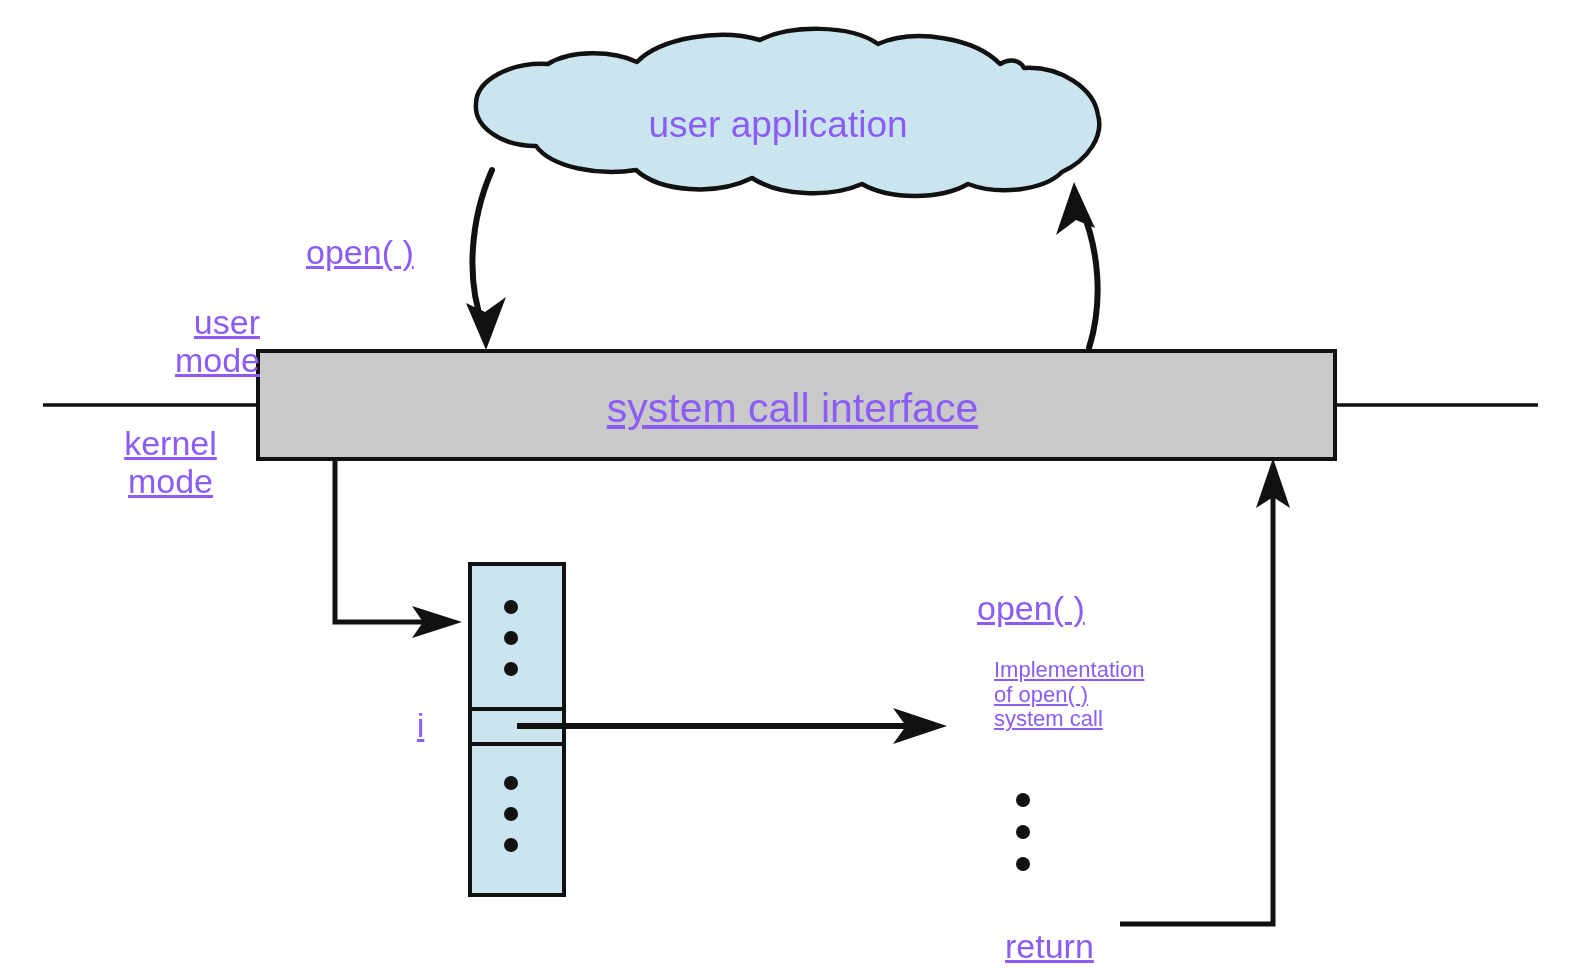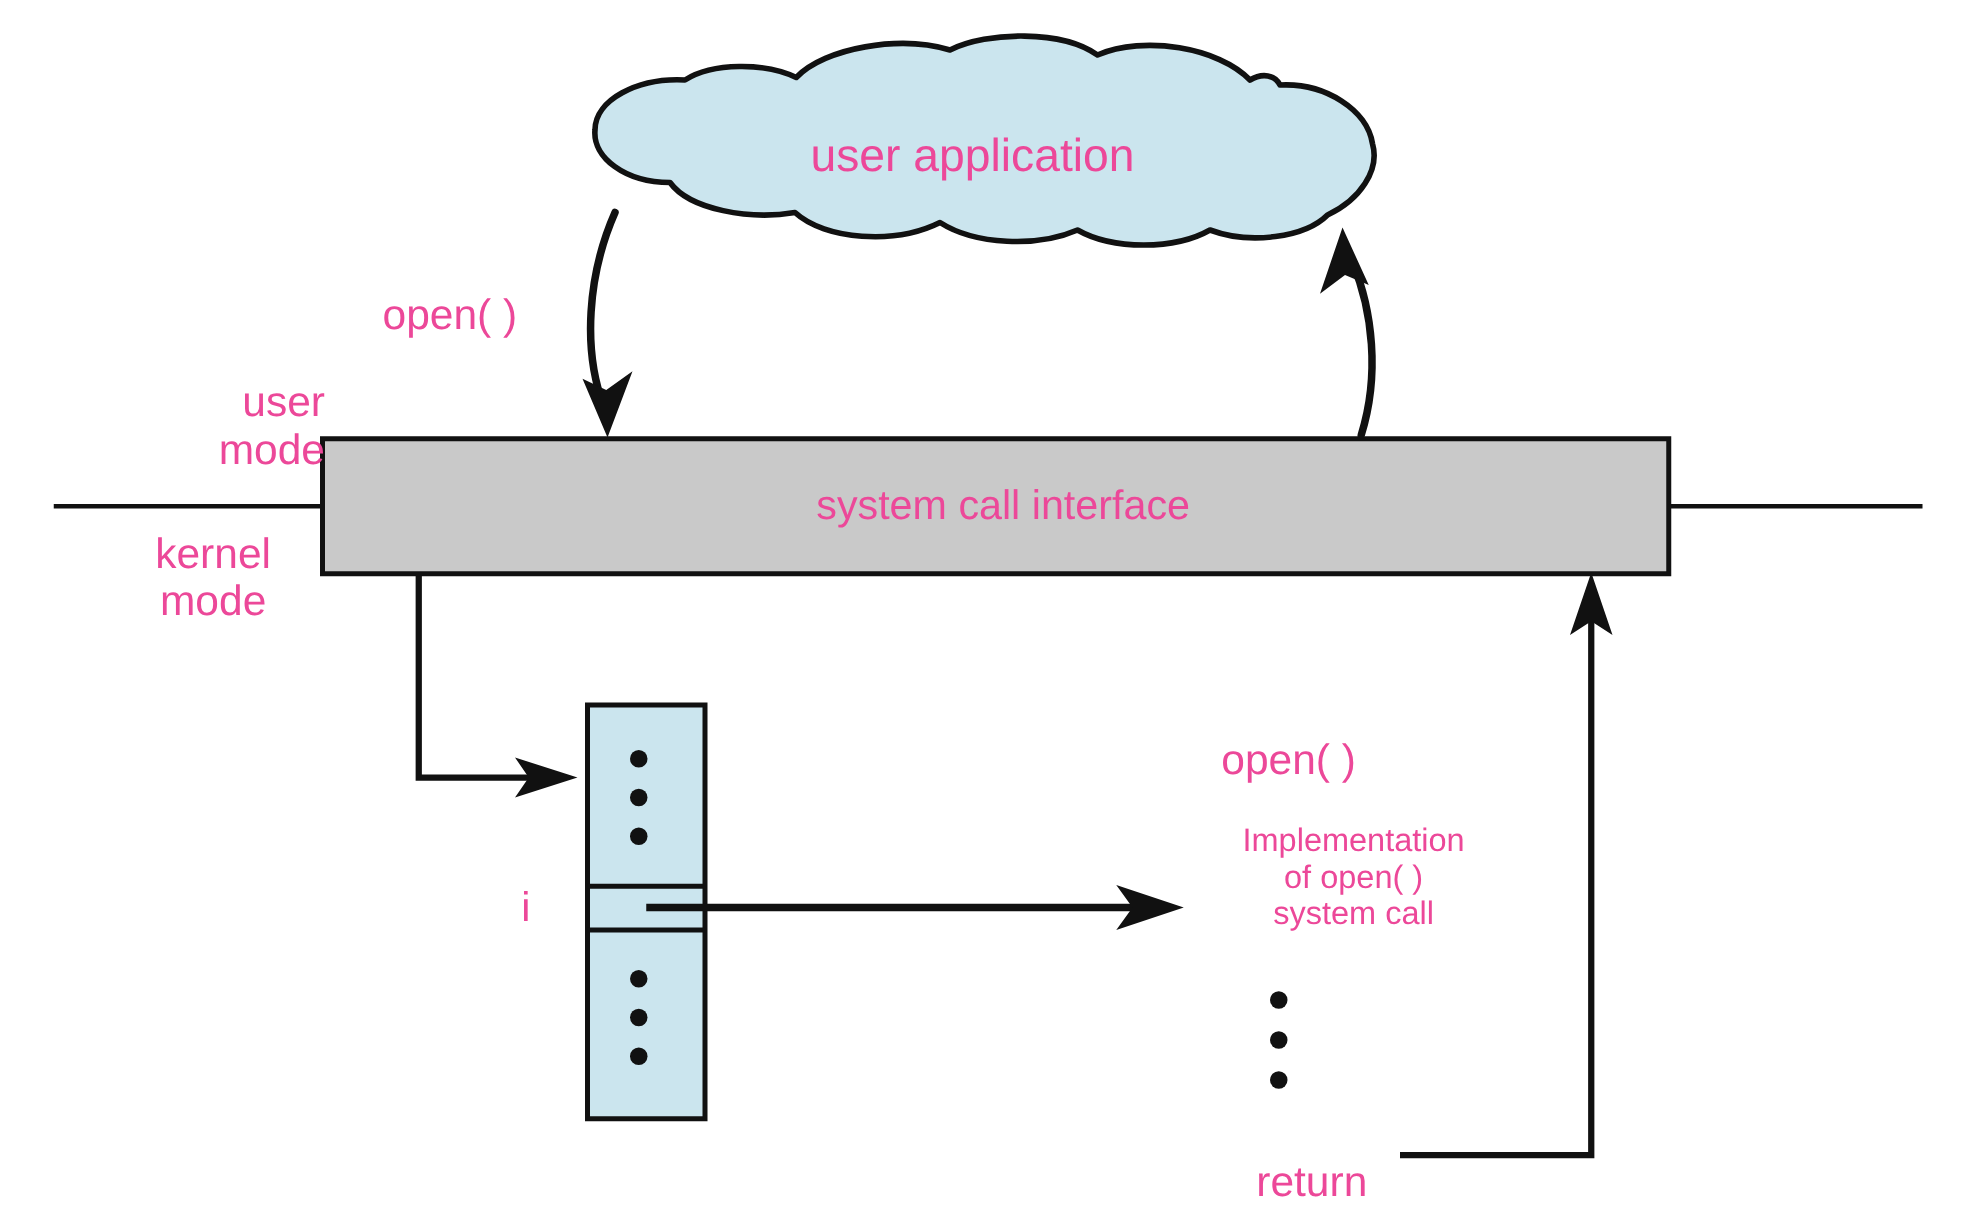--- a/index.html
+++ b/index.html
@@ -19,42 +19,43 @@
   }
   #canvas svg.layer {
     position: absolute;
     left: 0;
     top: 0;
     width: 1582px;
     height: 980px;
   }
   .lbl {
     position: absolute;
-    color: #ec4899;
+    color: #8b5cf6;
     font-family: "Liberation Sans", sans-serif;
     white-space: pre;
     line-height: 1.12;
+    text-decoration: underline;
   }
   .cloud-label {
     left: 0;
     top: 104px;
     width: 1582px;
     text-align: center;
     font-size: 37px;
   }
   .cloud-label-inner {
     display: inline-block;
     transform: translateX(-13px);
   }
   .bar-label {
-    left: 264px;
+    left: 254px;
     top: 386px;
     width: 1077px;
     text-align: center;
-    font-size: 33px;
+    font-size: 41px;
   }
   .usermode-label {
     left: 100px;
     top: 303px;
     width: 160px;
     text-align: right;
     font-size: 34px;
   }
   .kernelmode-label {
     left: 83px;
@@ -74,22 +75,21 @@
     font-size: 33px;
   }
   .impl-open-label {
     left: 977px;
     top: 589px;
     font-size: 34px;
   }
   .impl-body-label {
     left: 994px;
     top: 658px;
-    font-size: 26px;
-    text-align: center;
+    font-size: 22px;
   }
   .return-label {
     left: 1005px;
     top: 904px;
     font-size: 34px;
     margin-top: 23px;
   }
 </style>
 </head>
 <body>

